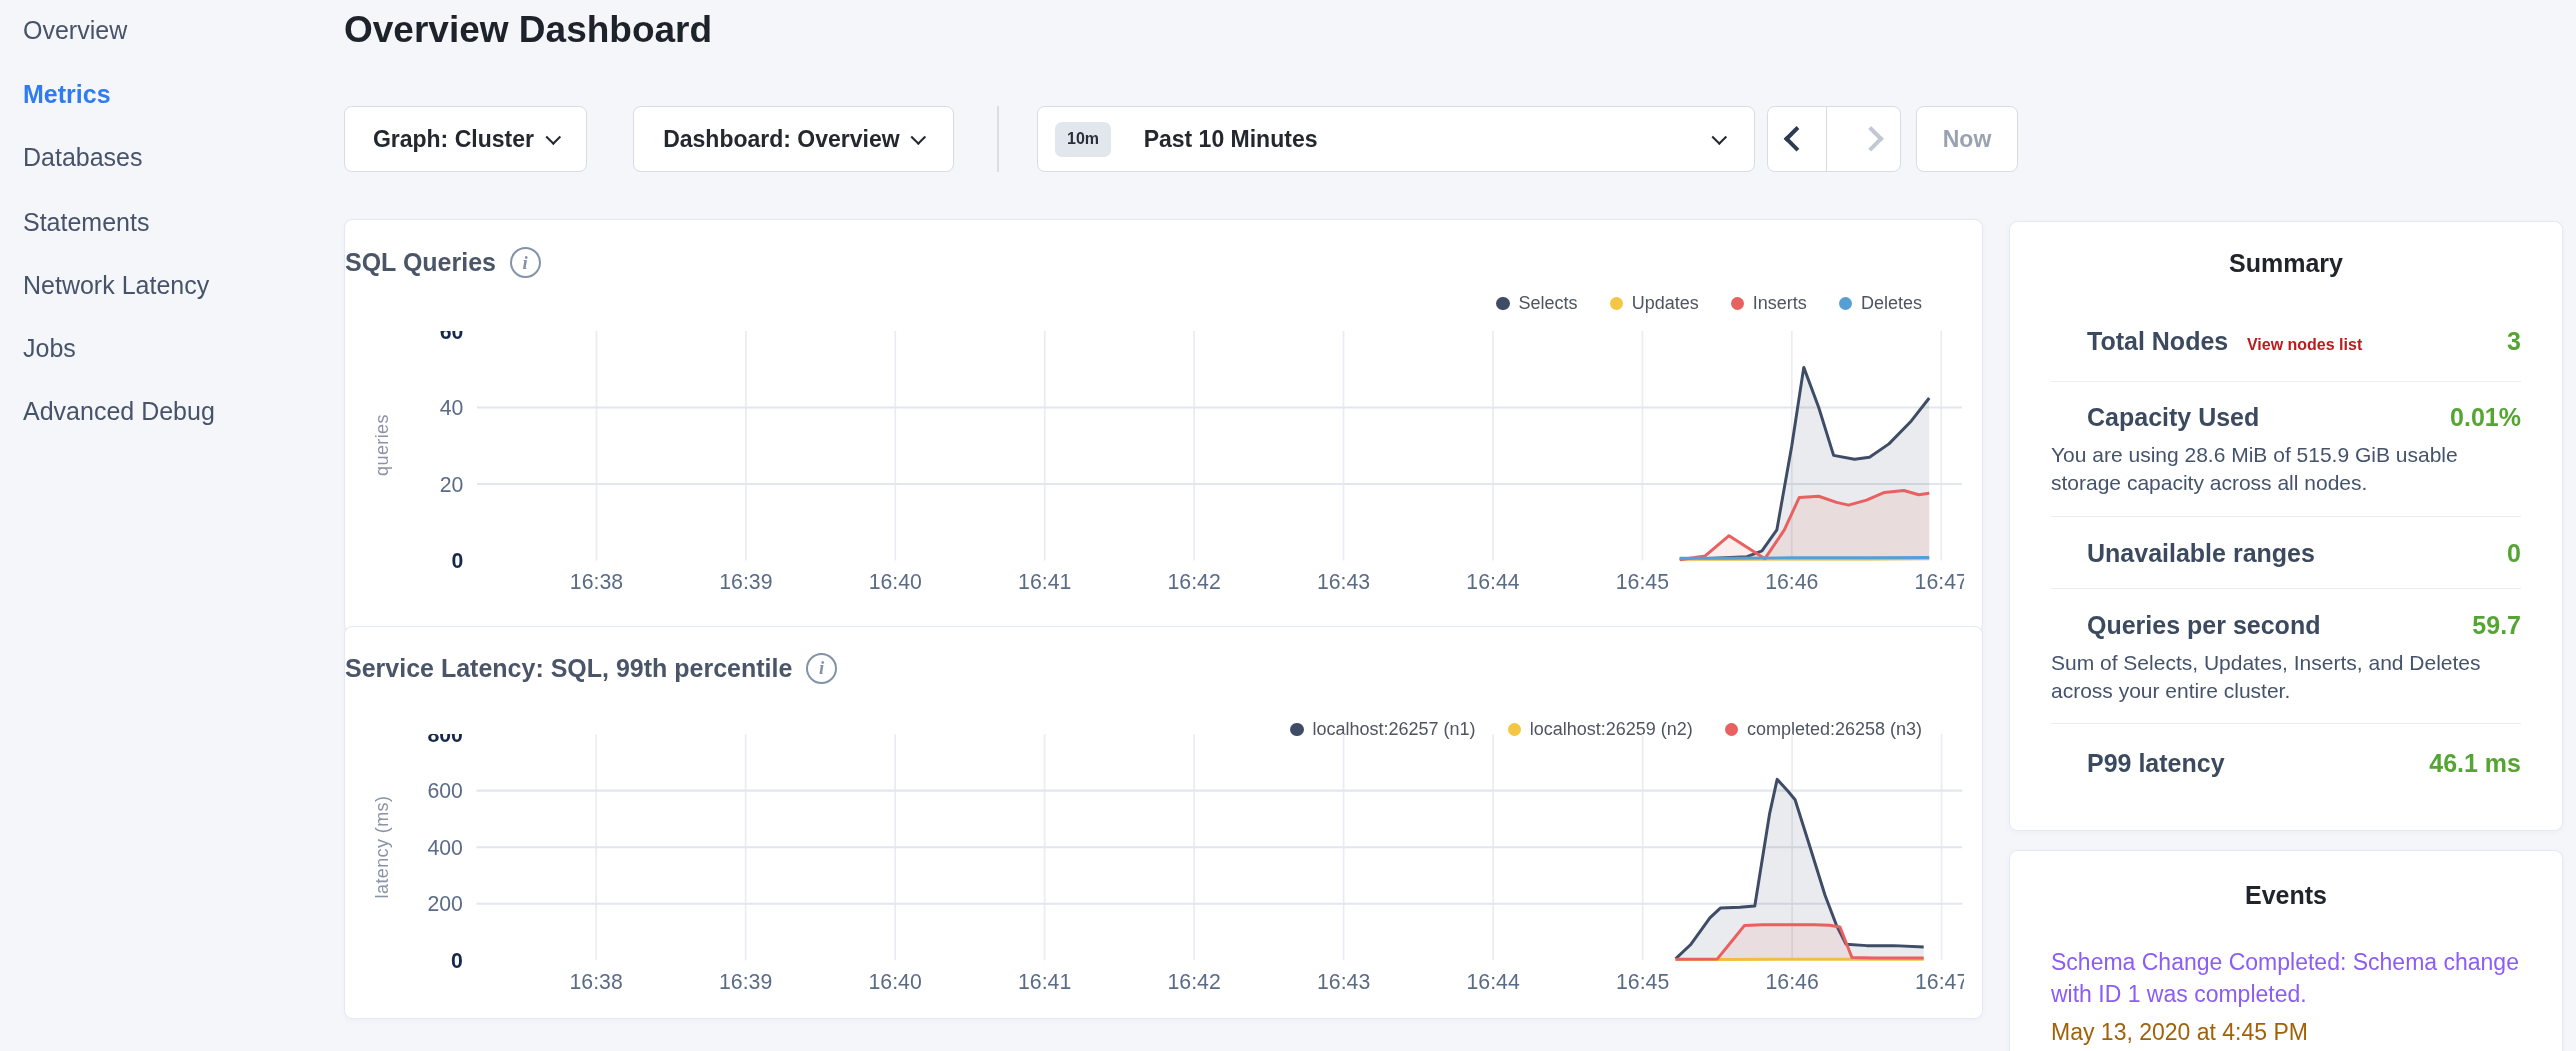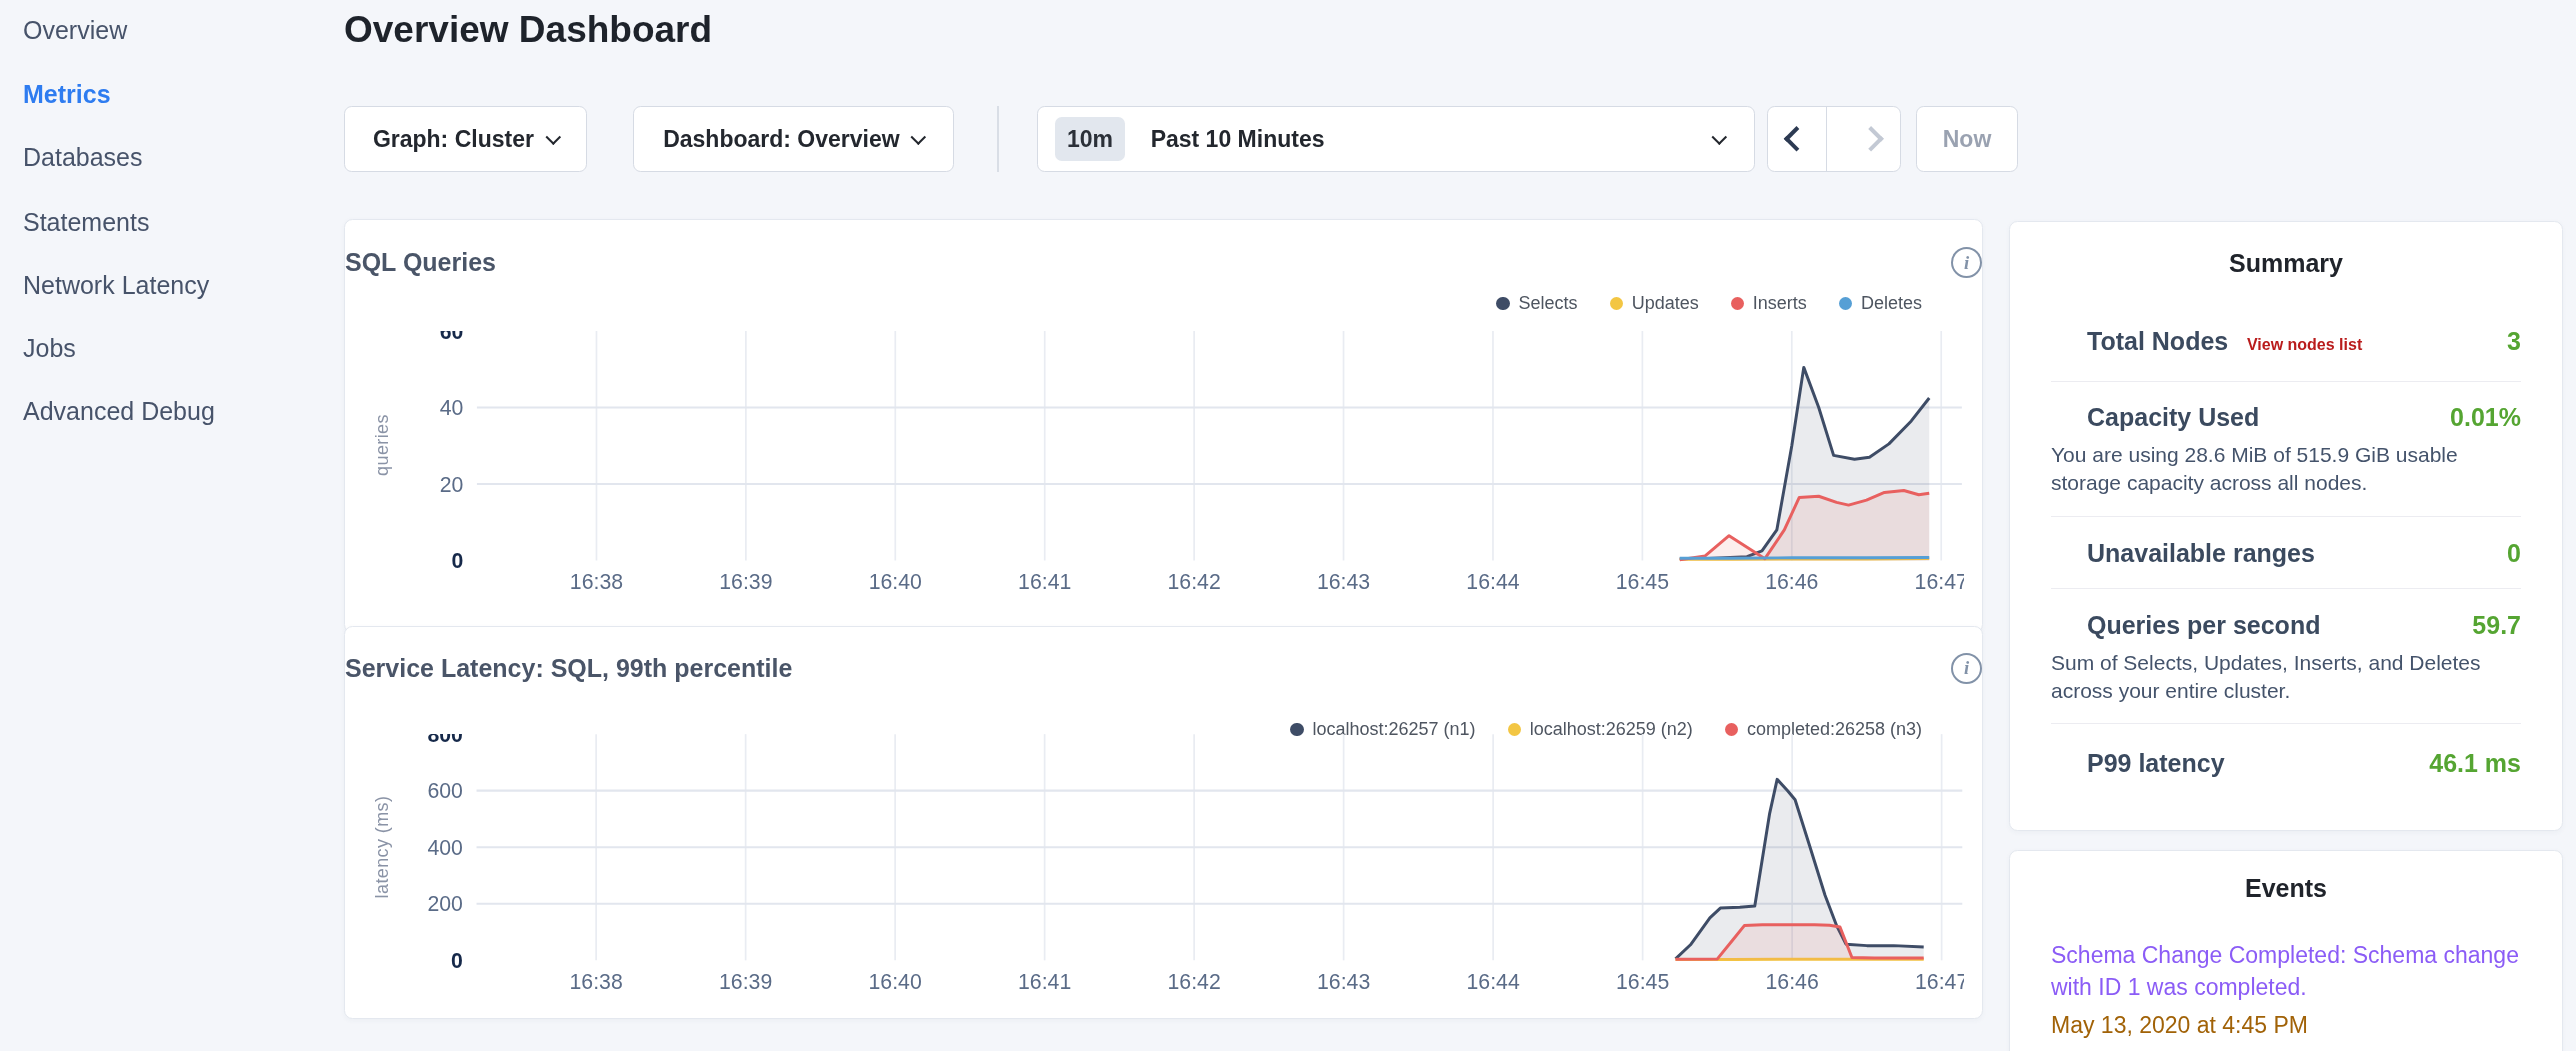--- a/index.html
+++ b/index.html
@@ -23,37 +23,37 @@
     justify-content:center; gap:13.6px; font-size:23px; font-weight:700; color:#23272e; cursor:pointer;
   }
   .chev { display:inline-block; border-style:solid; border-color:currentColor; }
   .chev.sm { border-width:0 2.6px 2.6px 0; padding:4.3px; }
   .chev.lg { border-width:0 4.3px 4.3px 0; padding:6.8px; }
   .chev.down  { transform:rotate(45deg) translate(-1.7px,-1.7px); }
   .chev.left  { transform:rotate(135deg); }
   .chev.right { transform:rotate(-45deg); }
   .ctl-divider { position:absolute; left:997px; top:106px; width:1.7px; height:66px; background:#d9dee6; }
   .time-badge {
-    background:#e2e7ee; border-radius:6.8px; padding:8.5px 12px; font-size:23px;
-    font-weight:700; color:#2b3038; margin-right:12px;
+    background:#e2e7ee; border-radius:6.8px; padding:8.5px 12px; font-size:16px;
+    font-weight:700; color:#2b3038; margin-right:19px;
   }
   .time-select { justify-content:flex-start; padding:0 31px 0 17px; }
   .time-select .chev { position:absolute; right:29px; color:#23272e; }
   .pager { padding:0; overflow:hidden; }
   .pager-cell { width:66px; height:100%; display:flex; align-items:center; justify-content:center; }
   .pager-cell.prev { border-right:1.7px solid #d6dbe4; color:#2c3a52; }
   .pager-cell.next { color:#c3c9d4; }
   .now-btn { color:#9aa2b1; }
   
   .card {
     position:absolute; background:#fff; border:1.7px solid #e4e8ef; border-radius:8.5px;
     box-shadow:0 1.7px 5.1px rgba(60,70,90,.04);
   }
   .chart-title-row {
-    position:absolute; left:0; right:0; display:flex; align-items:center; justify-content:space-between; gap:13.6px;
+    position:absolute; left:0; right:0; display:flex; align-items:center; justify-content:flex-start; gap:13.6px;
   }
   .chart-title { font-size:25px; font-weight:700; color:#4a5568; }
   .info-icon {
     width:31px; height:31px; border:2.6px solid #8292a8; border-radius:50%; color:#8292a8;
     display:flex; align-items:center; justify-content:center; font-size:18.7px; font-weight:700;
     font-family:"Liberation Serif", serif; font-style:italic; cursor:pointer;
   }
   .legend { position:absolute; display:flex; gap:32px; align-items:flex-end; }
   .legend-item { display:flex; align-items:center; gap:8.5px; font-size:18px; color:#4e5560; white-space:nowrap; }
   .legend-dot { width:13.6px; height:13.6px; border-radius:50%; display:inline-block; }
@@ -266,21 +266,21 @@
       <div class="sum-desc">Sum of Selects, Updates, Inserts, and Deletes across your entire cluster.</div>
       <hr class="sum-div">
       <div class="sum-row" style="margin-top:22px">
         <span class="sum-label">P99 latency</span>
         <span class="sum-value">46.1 ms</span>
       </div>
     </div>
   </aside>
 
   <aside class="card" style="left:2009px;top:850px;width:554px;height:272px">
-    <div class="panel-title" style="margin-top:23px">Events</div>
+    <div class="panel-title" style="margin-top:30px">Events</div>
     <div class="sum-body" style="margin-top:36px">
       <div class="event-text">Schema Change Completed: Schema change with ID 1 was completed.</div>
       <div class="event-time">May 13, 2020 at 4:45 PM</div>
     </div>
   </aside>
 
 </div>
 
 
 </body></html>

